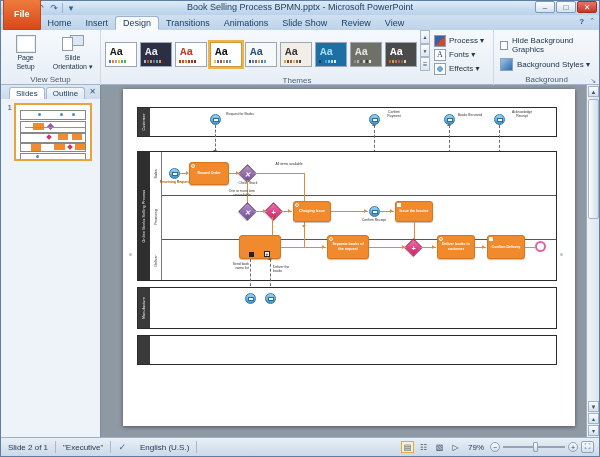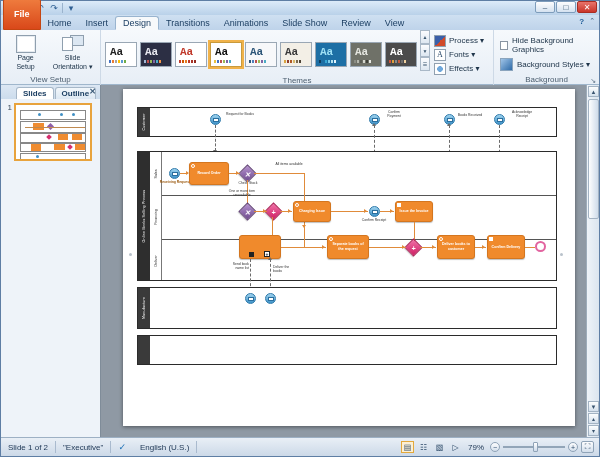--- a/index.html
+++ b/index.html
@@ -86,22 +86,22 @@
   .chk { width:9px;height:9px;border:1px solid #8894a2;background:#fff;}
   .dlg { position:absolute; right:3px; bottom:0px; font-size:7px; color:#5a6f84;}
 
   
   .main { position:absolute; top:84px; left:0; right:0; bottom:19px; display:flex;
           background:#8f99a4; }
 
   
   .pane { width:100px; background:#e7eef6; border-right:1px solid #7f8c99;
           display:flex; flex-direction:column; }
-  .panetabs { height:14px; display:flex; align-items:flex-end; gap:1px; padding-left:15px;
-              background:linear-gradient(#dce7f3,#ccdcec); position:relative;font-weight:bold;}
+  .panetabs { height:14px; display:flex; align-items:flex-end; gap:1px; padding-left:8px;
+              background:linear-gradient(#dce7f3,#ccdcec); position:relative;}
   .ptab { font-size:8px; padding:1px 6px; border:1px solid #a6b7c8; border-bottom:none;
           border-top-left-radius:3px;border-top-right-radius:3px; color:#1c3f63;
           background:linear-gradient(#f2f7fb,#dde8f3);}
   .ptab.active { background:#fff; }
   .pclose { position:absolute; right:4px; top:2px; font-size:8px; color:#3b5a78;}
   .panebody { flex:1; background:#eef3f9; padding:4px 3px; }
   .slidethumb-row { display:flex; gap:2px; align-items:flex-start; }
   .snum { font-size:8px; color:#3a4a5a; width:8px; text-align:right; }
   .sthumb { width:78px;height:58px; background:#fff; border:2px solid #e8a33d; position:relative;
             overflow:hidden; }
@@ -196,20 +196,21 @@
   <div class="titlebar">
     <div class="qat">
       <div class="orb">P</div>
       <div class="sep"></div>
       <div class="qicon save">▤</div>
       <div class="qicon">↶</div>
       <div class="qicon">↷</div>
       <div class="sep"></div>
       <div class="qicon">▾</div>
     </div>
+    <div class="title-text">Book Selling Process BPMN.pptx  -  Microsoft PowerPoint</div>
     <div class="wbtns">
       <div class="wbtn">–</div>
       <div class="wbtn">□</div>
       <div class="wbtn close">✕</div>
     </div>
   </div>
 
   <div class="tabrow">
     <div class="tab file">File</div>
     <div class="tab">Home</div>
@@ -618,21 +619,21 @@
         <div class="sbtn" style="top:1px;">▲</div>
         <div class="vthumb"></div>
         <div class="sbtn" style="bottom:25px;">▼</div>
         <div class="sbtn" style="bottom:13px;">▴</div>
         <div class="sbtn" style="bottom:1px;">▾</div>
       </div>
     </div>
   </div>
 
   <div class="status">
-    <div class="sitem">Slide 1 of 2</div>
+    <div class="sitem">Slide 2 of 1</div>
     <div class="vsep"></div>
     <div class="sitem">"Executive"</div>
     <div class="vsep"></div>
     <div class="sitem" style="color:#1b6fb5;font-size:9px;">✓</div>
     <div class="sitem">English (U.S.)</div>
     <div class="vsep"></div>
 
     <div class="vright">
       <div class="vbtn sel">▤</div>
       <div class="vbtn">☷</div>

